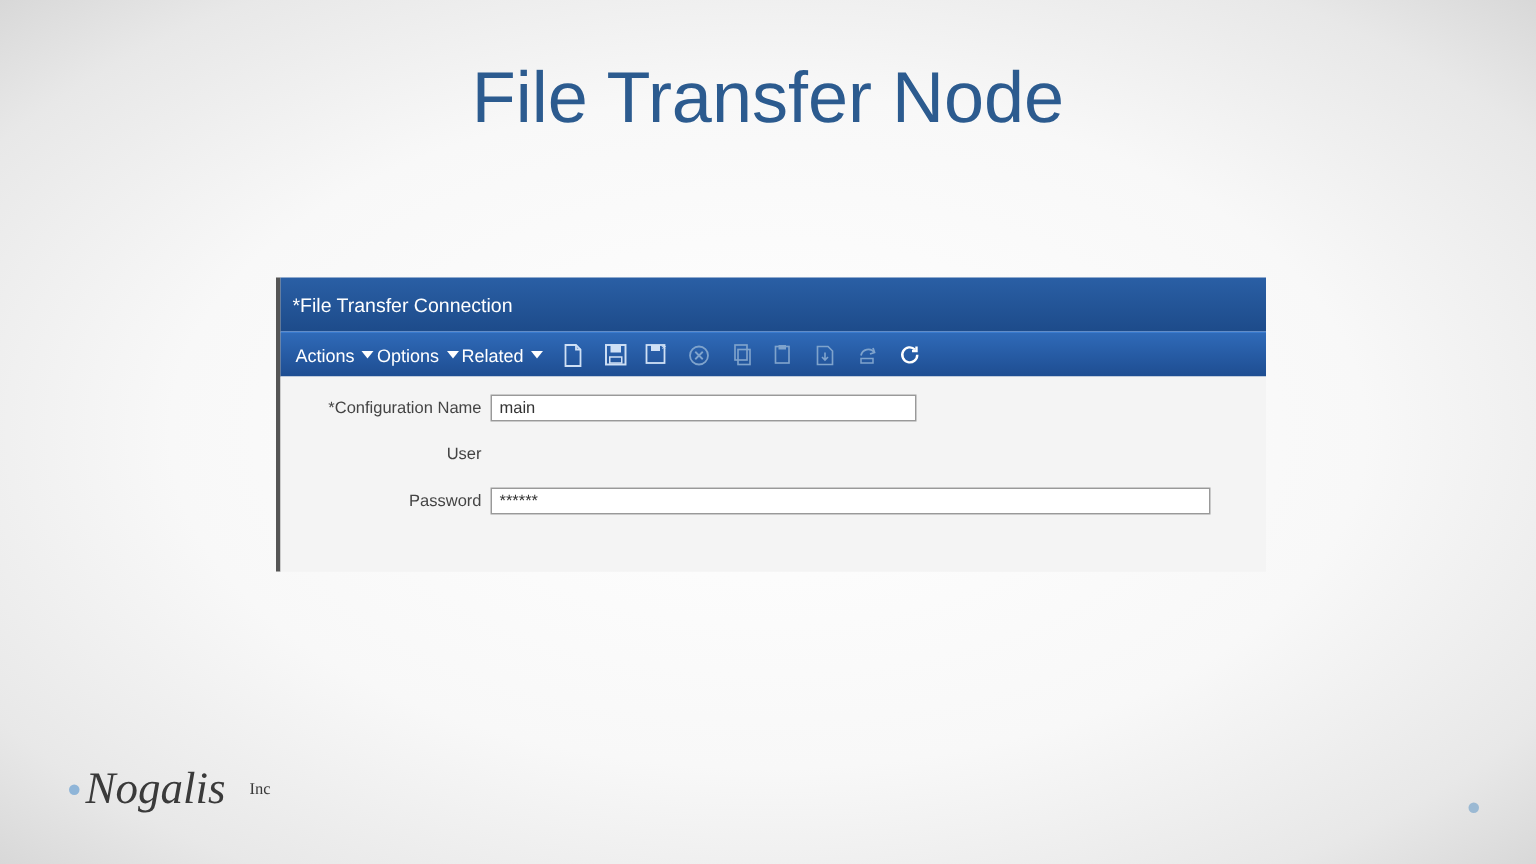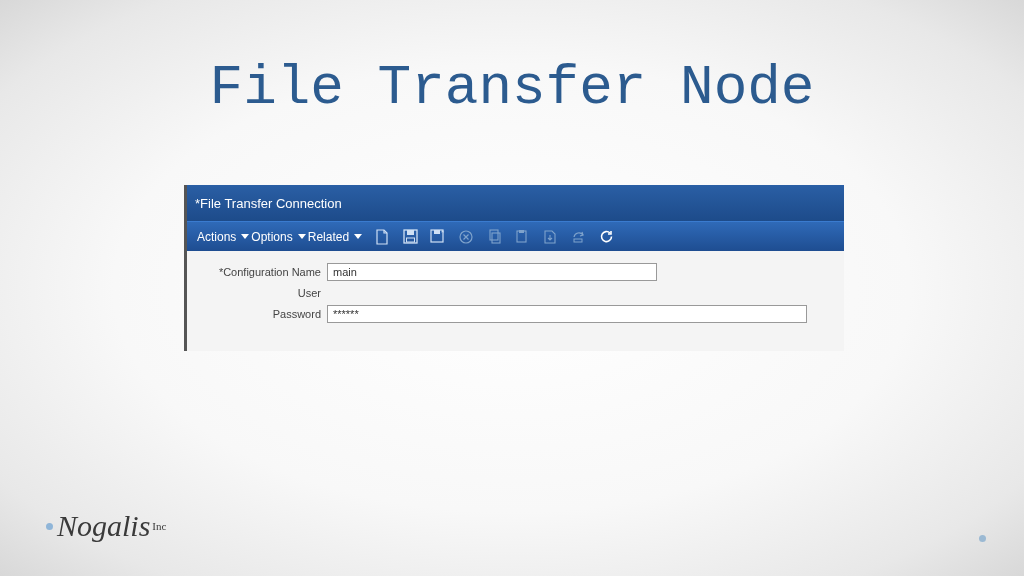--- a/index.html
+++ b/index.html
@@ -6,25 +6,25 @@
   body {
     width: 1024px;
     height: 576px;
     background: radial-gradient(ellipse at center, #ffffff 0%, #f8f8f8 55%, #e8e8e8 85%, #d8d8d8 100%);
     font-family: Georgia, 'Times New Roman', serif;
     position: relative;
     overflow: hidden;
   }
   .slide-title {
     text-align: center;
-    font-size: 56px;
+    font-size: 48px;
     color: #2c5b8f;
     font-weight: normal;
-    padding-top: 56px;
-    font-family: Liberation Mono, monospace;
+    padding-top: 38px;
+    font-family: Liberation Sans, sans-serif;
   }
   .app-window {
     position: absolute;
     left: 184px;
     top: 185px;
     width: 660px;
     border-left: 3px solid #555;
     background: #f4f4f4;
     font-family: Arial, Helvetica, sans-serif;
   }
@@ -74,39 +74,39 @@
     color: #cfe0f5;
     cursor: pointer;
   }
   .form-body {
     background: #f4f4f4;
     padding: 12px 14px 22px 10px;
   }
   .form-row {
     display: flex;
     align-items: center;
-    margin-bottom: 6px;
+    margin-bottom: 16px;
   }
   .form-label {
     width: 130px;
     text-align: right;
     font-size: 11px;
     color: #444;
     padding-right: 6px;
   }
   .form-input {
     border: 1px solid #999;
     background: #fff;
     font-size: 11px;
     padding: 2px 5px;
     height: 18px;
     color: #333;
     font-family: Arial, sans-serif;
   }
-  .w-medium { width: 330px; }
+  .w-medium { width: 284px; }
   .w-long { width: 480px; }
   .protocol-wrap {
     display: inline-flex;
     border: 2px solid #6aa233;
     height: 20px;
   }
   .protocol-value {
     background: #fff;
     font-size: 11px;
     padding: 1px 6px;
@@ -139,21 +139,21 @@
     width: 7px; height: 7px;
     background: #8fb5d8;
     border-radius: 50%;
     display: inline-block;
     margin-right: 4px;
   }
   .inc {
     font-size: 11px;
     font-style: normal;
     vertical-align: super;
-    margin-left: 2px;
+    margin-left: 16px;
     color: #3a3a3a;
   }
   .corner-dot {
     position: absolute;
     right: 38px;
     bottom: 34px;
     width: 7px; height: 7px;
     background: #9bb9d3;
     border-radius: 50%;
   }

